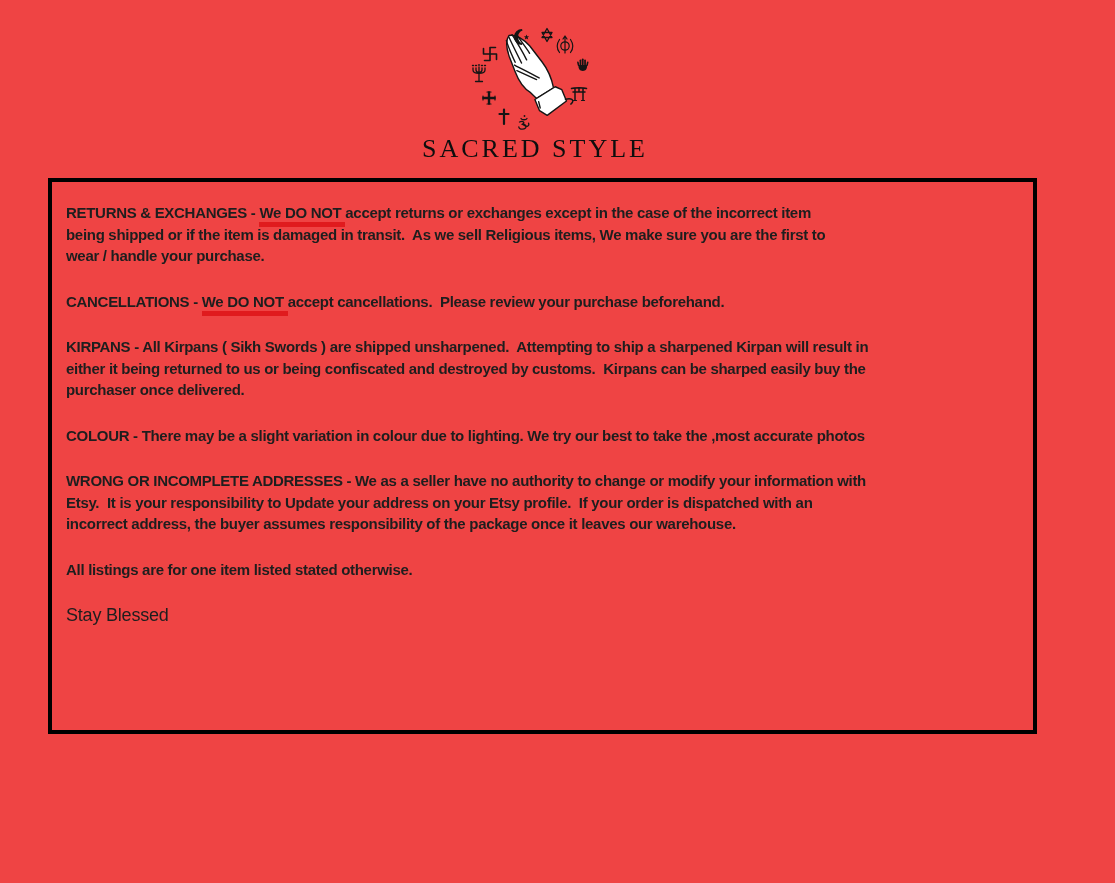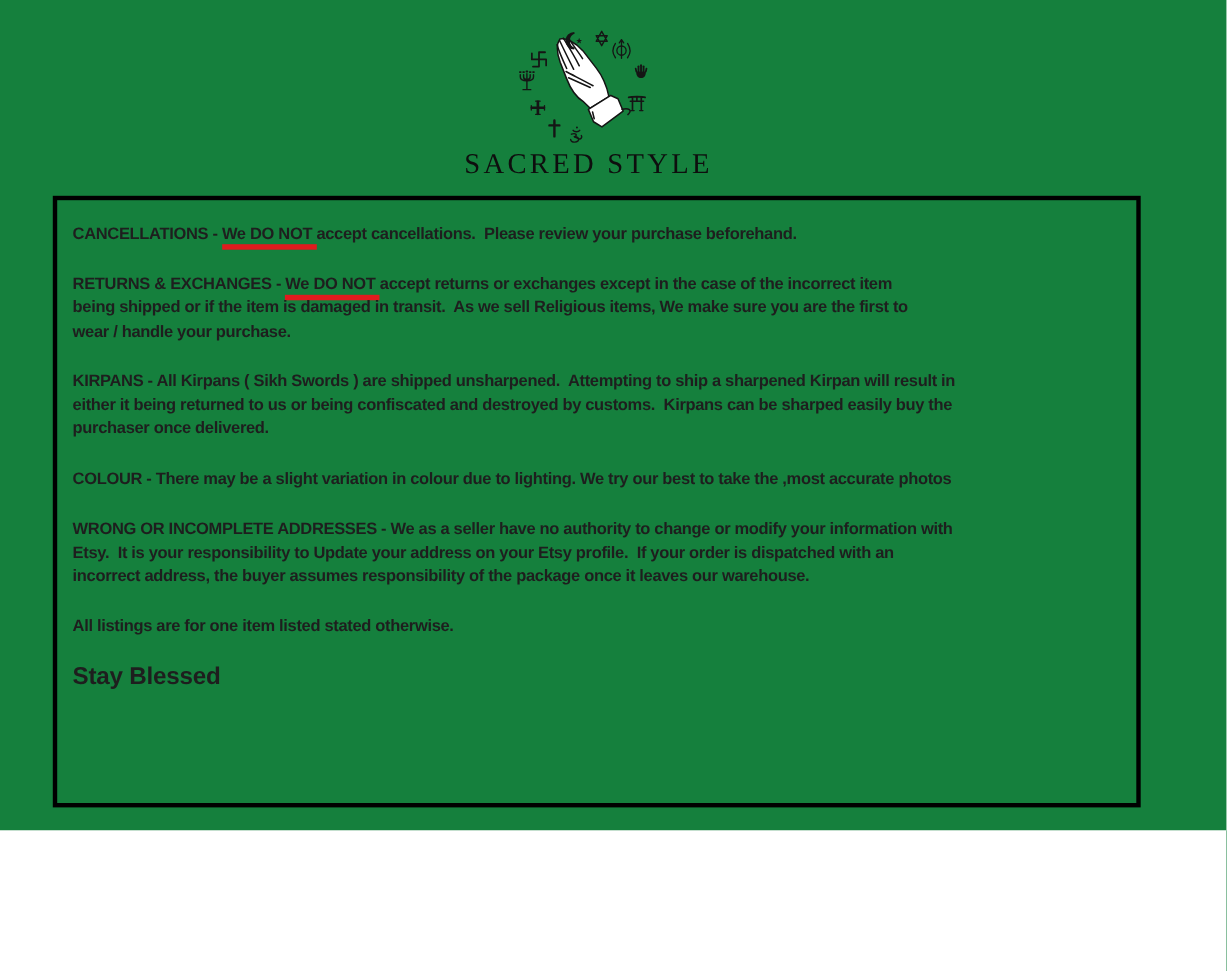--- a/index.html
+++ b/index.html
@@ -1,17 +1,17 @@
 <!DOCTYPE html>
 <html style="--accent-red: #e01b1e;"><head>
 <meta charset="utf-8">
 <style>
   html,body{margin:0;padding:0;background:#ffffff;}
   .page{
-    position:relative;width:1115px;height:755px;background:#15803d;overflow:hidden;
+    position:relative;width:1115px;height:883px;background:#ef4444;overflow:hidden;
     font-family:"Liberation Sans","DejaVu Sans",sans-serif;color:#1e1e1e;
   }
   .header{
     position:absolute;top:22px;left:0;width:1070px;
     display:flex;flex-direction:column;align-items:center;
   }
   .logo{display:block;}
   .brand{
     margin-top:2px;
     font-family:"Liberation Serif","DejaVu Serif",serif;
@@ -24,21 +24,21 @@
   }
   .para{
     margin:0 0 24px;font-size:15px;line-height:21.5px;font-weight:bold;
     white-space:pre;letter-spacing:-0.3px;color:#1e1e1e;
   }
   .u-red{
     border-bottom:5px solid var(--accent-red,#e01b1e);
     padding-bottom:1px;
   }
   .signoff{
-    margin:4px 0 0;font-size:22px;line-height:22px;font-weight:bold;
+    margin:4px 0 0;font-size:18px;line-height:22px;font-weight:normal;
     letter-spacing:-0.2px;white-space:pre;color:#1e1e1e;
   }
 </style>
 </head>
 <body>
 
 <div class="page">
 
   <div class="header">
     <svg class="logo" width="140" height="110" viewBox="0 0 140 110" fill="none" stroke="#151515" stroke-width="1.4" stroke-linecap="round" stroke-linejoin="round">
@@ -92,25 +92,25 @@
         <path d="M56,96.5 C57,98.2 61,98.2 62,96.5"></path>
         <path d="M54.5,100 C58.5,98.5 60.5,101 57.2,102.3 C62,101.8 62.5,107 57.5,107.2 C55,107.3 53.8,106 53.8,104.8"></path>
         <path d="M57.2,102.3 C59.5,102.8 60,104.8 62.3,104.3 C63.8,104 64.2,102.3 63.5,101.2"></path>
       </g>
     </svg>
     <div class="brand">SACRED STYLE</div>
   </div>
 
   <div class="policy-box">
 
-    <p class="para"><span>CANCELLATIONS - </span><span class="u-red">We DO NOT </span><span>accept cancellations.  Please review your purchase beforehand.</span></p>
-
     <p class="para"><span>RETURNS &amp; EXCHANGES - </span><span class="u-red">We DO NOT </span><span>accept returns or exchanges except in the case of the incorrect item
 being shipped or if the item is damaged in transit.  As we sell Religious items, We make sure you are the first to
 wear / handle your purchase.</span></p>
+
+    <p class="para"><span>CANCELLATIONS - </span><span class="u-red">We DO NOT </span><span>accept cancellations.  Please review your purchase beforehand.</span></p>
 
 
     <p class="para">KIRPANS - All Kirpans ( Sikh Swords ) are shipped unsharpened.  Attempting to ship a sharpened Kirpan will result in
 either it being returned to us or being confiscated and destroyed by customs.  Kirpans can be sharped easily buy the
 purchaser once delivered.</p>
 
     <p class="para">COLOUR - There may be a slight variation in colour due to lighting. We try our best to take the ,most accurate photos</p>
 
     <p class="para">WRONG OR INCOMPLETE ADDRESSES - We as a seller have no authority to change or modify your information with
 Etsy.  It is your responsibility to Update your address on your Etsy profile.  If your order is dispatched with an

